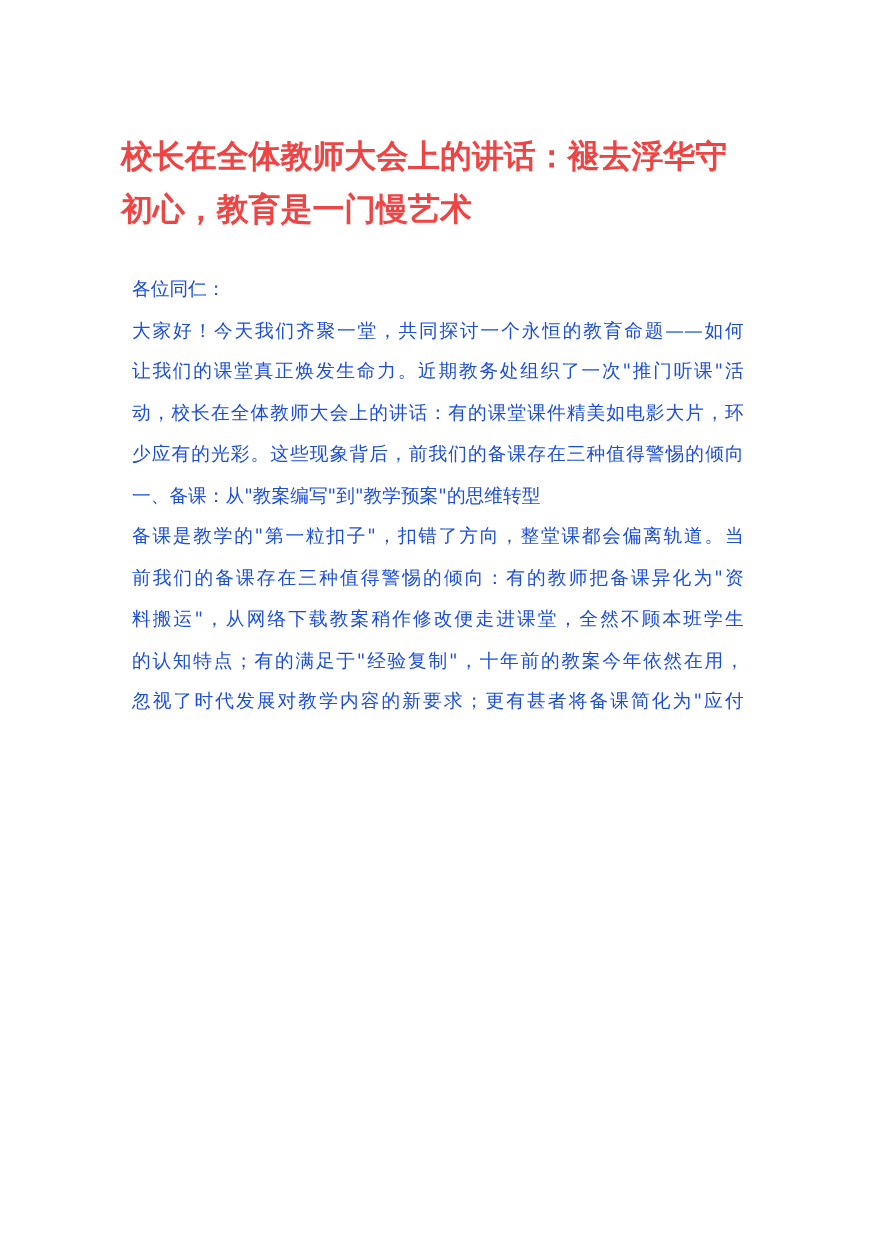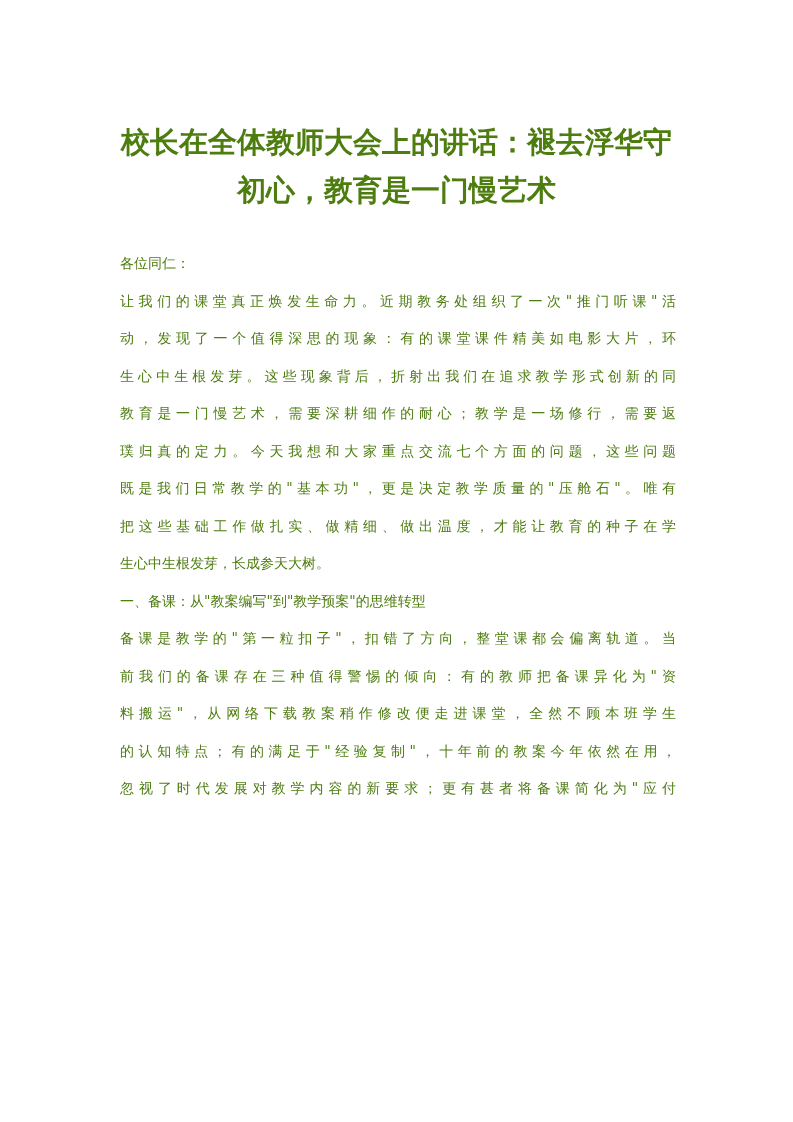--- a/index.html
+++ b/index.html
@@ -20,48 +20,48 @@
       left: 0;
       top: 0;
       width: 793px;
       height: 1122px;
       background: #ffffff;
     }
     .title {
       position: absolute;
       left: 110px;
       width: 573px;
-      text-align: center;
+      text-align: left;
       font-family: "DejaVu Sans", "Liberation Sans", sans-serif;
       font-weight: bold;
       font-size: 29px;
       line-height: 48px;
-      color: #4d7c0f;
+      color: #ef4444;
       white-space: nowrap;
     }
     .title .tline {
       display: block;
       height: 48px;
     }
     .body {
       position: absolute;
       left: 120px;
       top: 248px;
       width: 556px;
     }
     .line {
       display: block;
       height: 37.5px;
       line-height: 30px;
-      font-size: 14px;
+      font-size: 17px;
       white-space: nowrap;
       text-align: justify;
       text-align-last: justify;
       letter-spacing: 0px;
-      color: #4d7c0f;
+      color: #1d4ed8;
     }
     .line.last {
       text-align-last: left;
     }
     .line.heading {
       text-align-last: left;
     }
   </style>
 </head>
 <body>
@@ -70,32 +70,26 @@
 
   <div class="title" style="top:118px;">
     <span class="tline">校长在全体教师大会上的讲话：褪去浮华守</span>
     <span class="tline">初心，教育是一门慢艺术</span>
   </div>
 
   <div class="body">
     <span class="line last">各位同仁：</span>
 
     <div>
+      <span class="line">大家好！今天我们齐聚一堂，共同探讨一个永恒的教育命题——如何</span>
       <span class="line">让我们的课堂真正焕发生命力。近期教务处组织了一次"推门听课"活</span>
-      <span class="line">动，发现了一个值得深思的现象：有的课堂课件精美如电影大片，环</span>
-      <span class="line">生心中生根发芽。这些现象背后，折射出我们在追求教学形式创新的同</span>
+      <span class="line">动，校长在全体教师大会上的讲话：有的课堂课件精美如电影大片，环</span>
+      <span class="line">少应有的光彩。这些现象背后，前我们的备课存在三种值得警惕的倾向</span>
     </div>
 
-    <div>
-      <span class="line">教育是一门慢艺术，需要深耕细作的耐心；教学是一场修行，需要返</span>
-      <span class="line">璞归真的定力。今天我想和大家重点交流七个方面的问题，这些问题</span>
-      <span class="line">既是我们日常教学的"基本功"，更是决定教学质量的"压舱石"。唯有</span>
-      <span class="line">把这些基础工作做扎实、做精细、做出温度，才能让教育的种子在学</span>
-      <span class="line last">生心中生根发芽，长成参天大树。</span>
-    </div>
 
     <span class="line heading">一、备课：从"教案编写"到"教学预案"的思维转型</span>
 
     <div>
       <span class="line">备课是教学的"第一粒扣子"，扣错了方向，整堂课都会偏离轨道。当</span>
       <span class="line">前我们的备课存在三种值得警惕的倾向：有的教师把备课异化为"资</span>
       <span class="line">料搬运"，从网络下载教案稍作修改便走进课堂，全然不顾本班学生</span>
       <span class="line">的认知特点；有的满足于"经验复制"，十年前的教案今年依然在用，</span>
       <span class="line">忽视了时代发展对教学内容的新要求；更有甚者将备课简化为"应付</span>
     </div>

